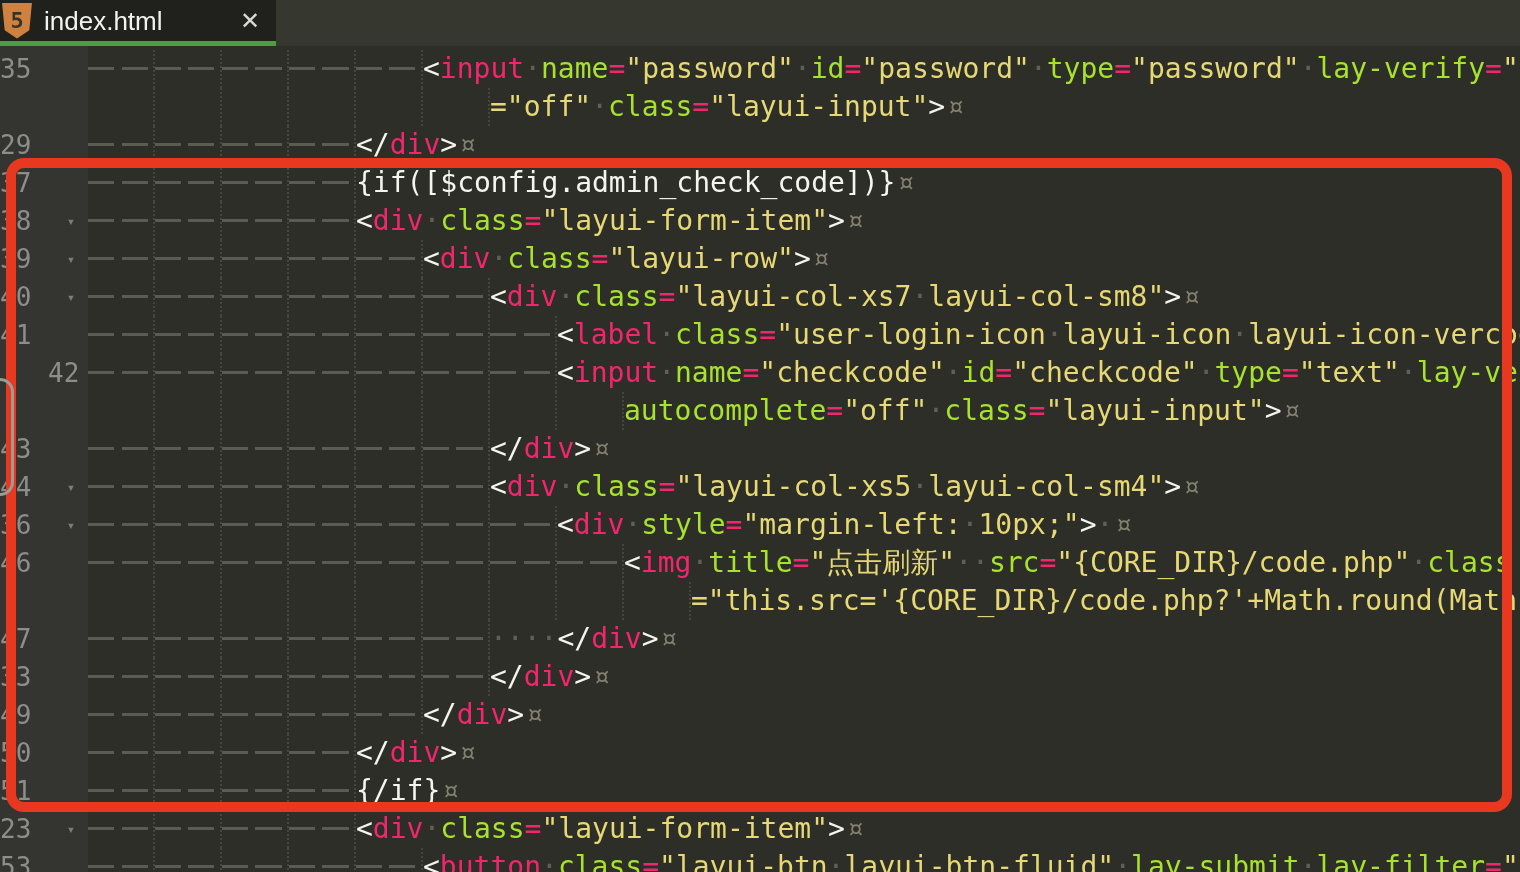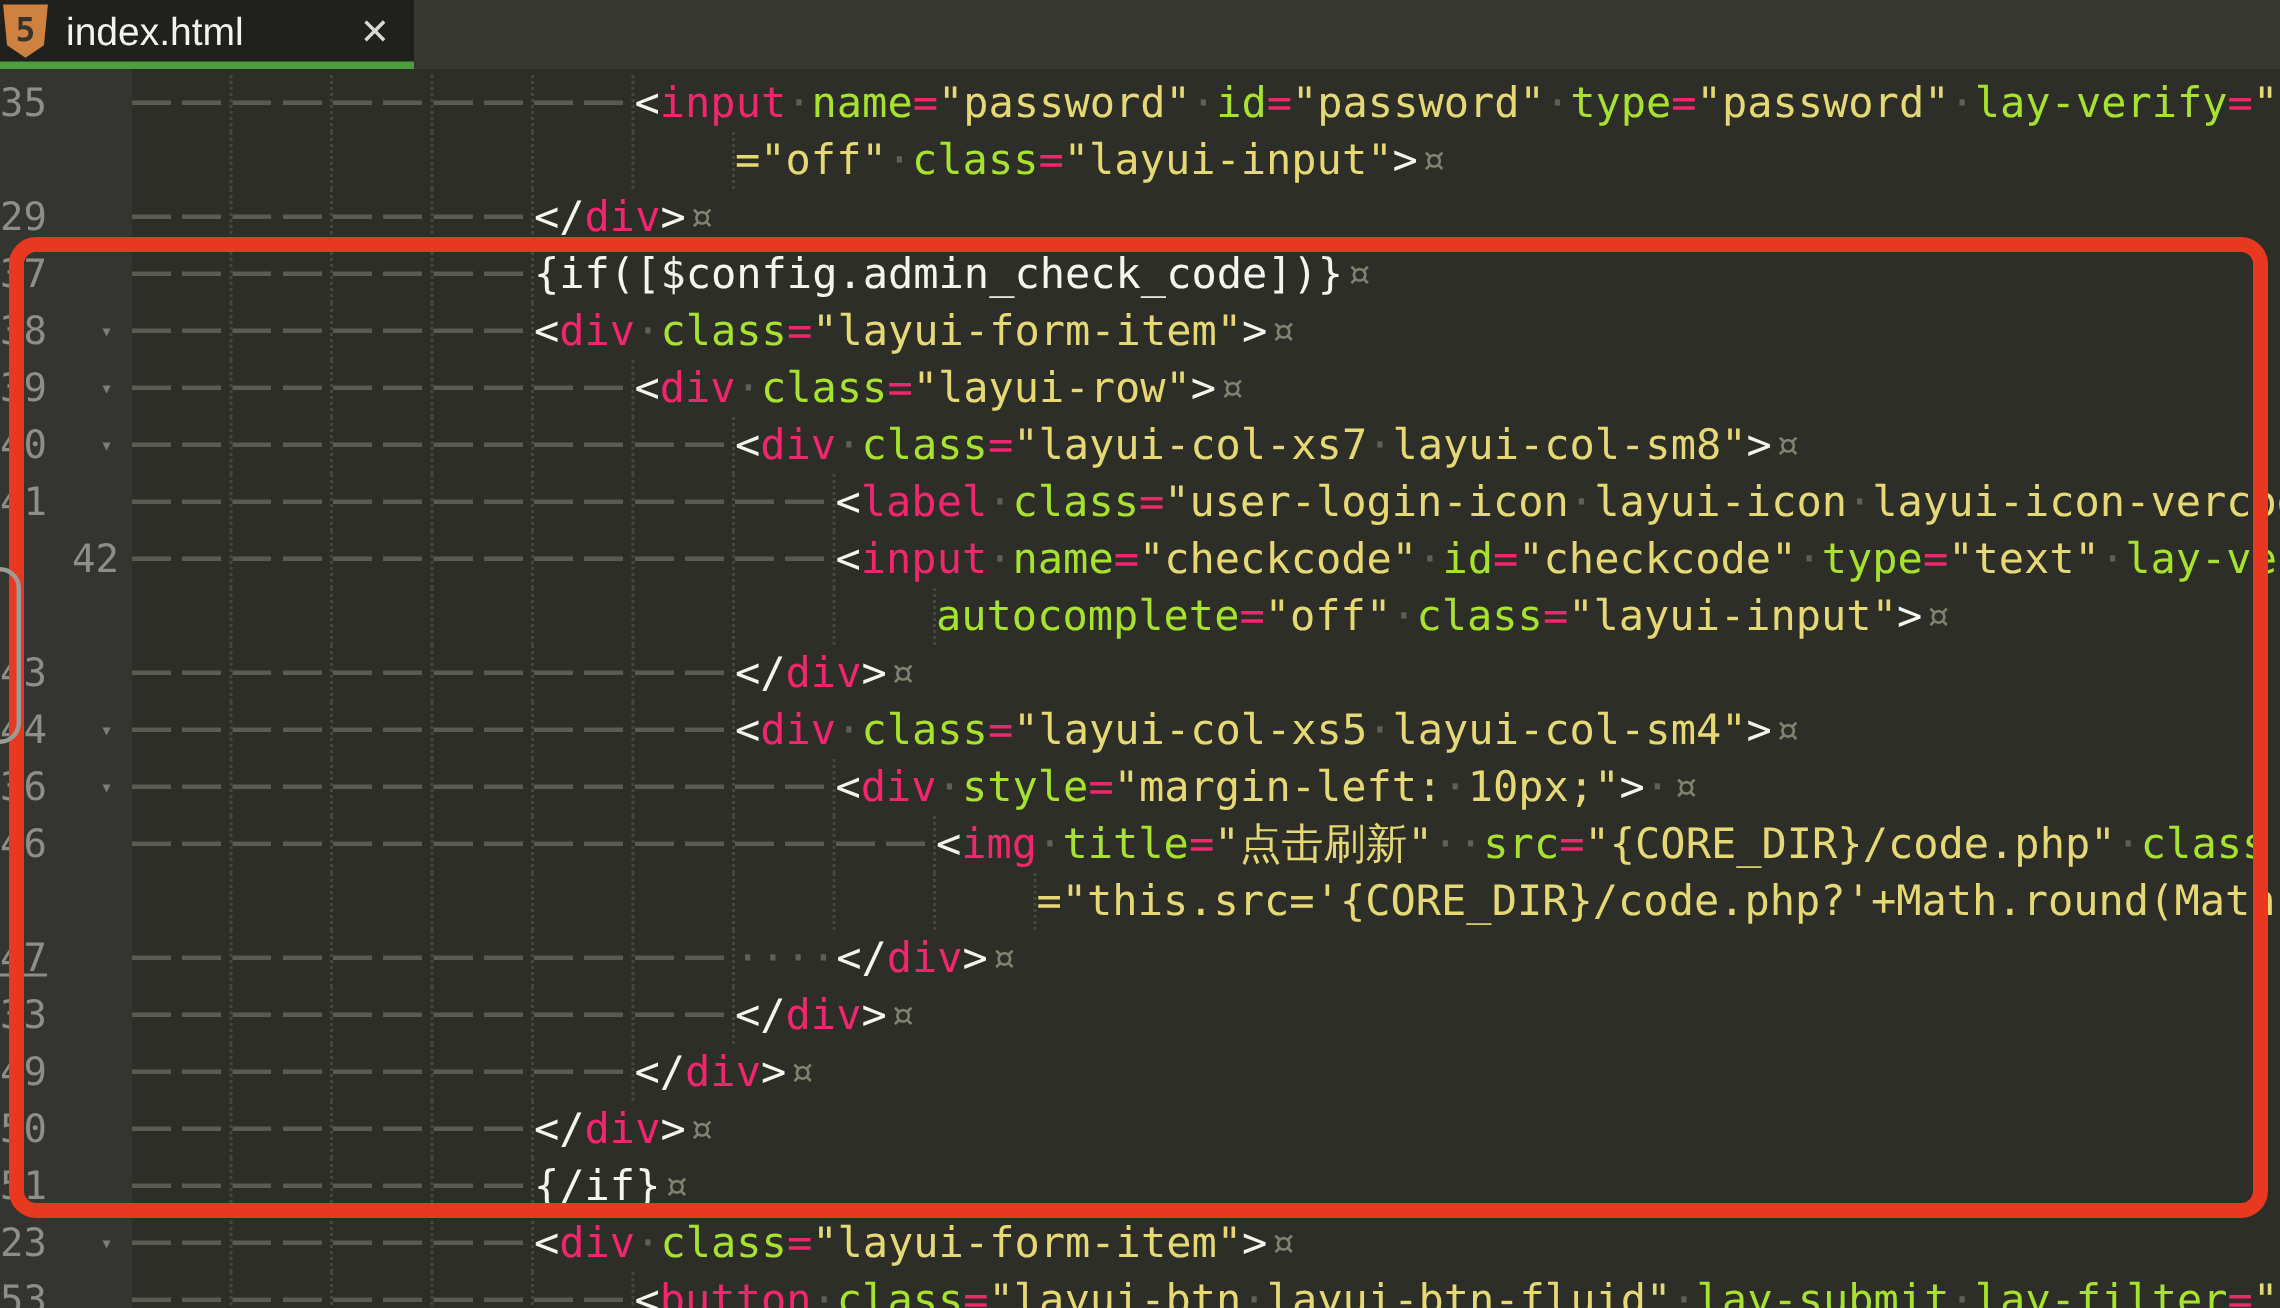--- a/index.html
+++ b/index.html
@@ -124,21 +124,21 @@
       </div>
       <div class="code-row" style="top: 460px;"><span class="tc d"></span><span class="tc d"></span><span class="tc d"></span><span class="tc d"></span><span class="tc d"></span><span class="tc d"></span><span class="tc d"></span><span class="p">&lt;</span><span class="t">div</span><span class="w">·</span><span class="a">style</span><span class="e">=</span><span class="s">"margin-left:</span><span class="w">·</span><span class="s">10px;"</span><span class="p">&gt;</span><span class="w">·</span><span class="eol">¤</span></div>
       <div class="g-row" style="top: 498px;">
         <span class="g-num">46</span>
       </div>
       <div class="code-row" style="top: 498px;"><span class="tc d"></span><span class="tc d"></span><span class="tc d"></span><span class="tc d"></span><span class="tc d"></span><span class="tc d"></span><span class="tc d"></span><span class="tc d"></span><span class="p">&lt;</span><span class="t">img</span><span class="w">·</span><span class="a">title</span><span class="e">=</span><span class="s">"点击刷新"</span><span class="w">··</span><span class="a">src</span><span class="e">=</span><span class="s">"{CORE_DIR}/code.php"</span><span class="w">·</span><span class="a">class</span></div>
       <div class="g-row" style="top: 536px;">
         <span class="g-num"></span>
       </div>
       <div class="code-row" style="top: 536px;"><span class="tc"></span><span class="tc"></span><span class="tc"></span><span class="tc"></span><span class="tc"></span><span class="tc"></span><span class="tc"></span><span class="tc"></span><span class="tc"></span><span class="s">="this.src='{CORE_DIR}/code.php?'+Math.round(Math</span></div>
-      <div class="g-row" style="top: 574px; text-decoration: underline;">
+      <div class="g-row" style="top: 574px;">
         <span class="g-num">47</span>
       </div>
       <div class="code-row" style="top: 574px;"><span class="tc d"></span><span class="tc d"></span><span class="tc d"></span><span class="tc d"></span><span class="tc d"></span><span class="tc d"></span><span class="w">····</span><span class="p">&lt;/</span><span class="t">div</span><span class="p">&gt;</span><span class="eol">¤</span></div>
       <div class="g-row" style="top: 612px;">
         <span class="g-num">33</span>
       </div>
       <div class="code-row" style="top: 612px;"><span class="tc d"></span><span class="tc d"></span><span class="tc d"></span><span class="tc d"></span><span class="tc d"></span><span class="tc d"></span><span class="p">&lt;/</span><span class="t">div</span><span class="p">&gt;</span><span class="eol">¤</span></div>
       <div class="g-row" style="top: 650px;">
         <span class="g-num">49</span>
       </div>

